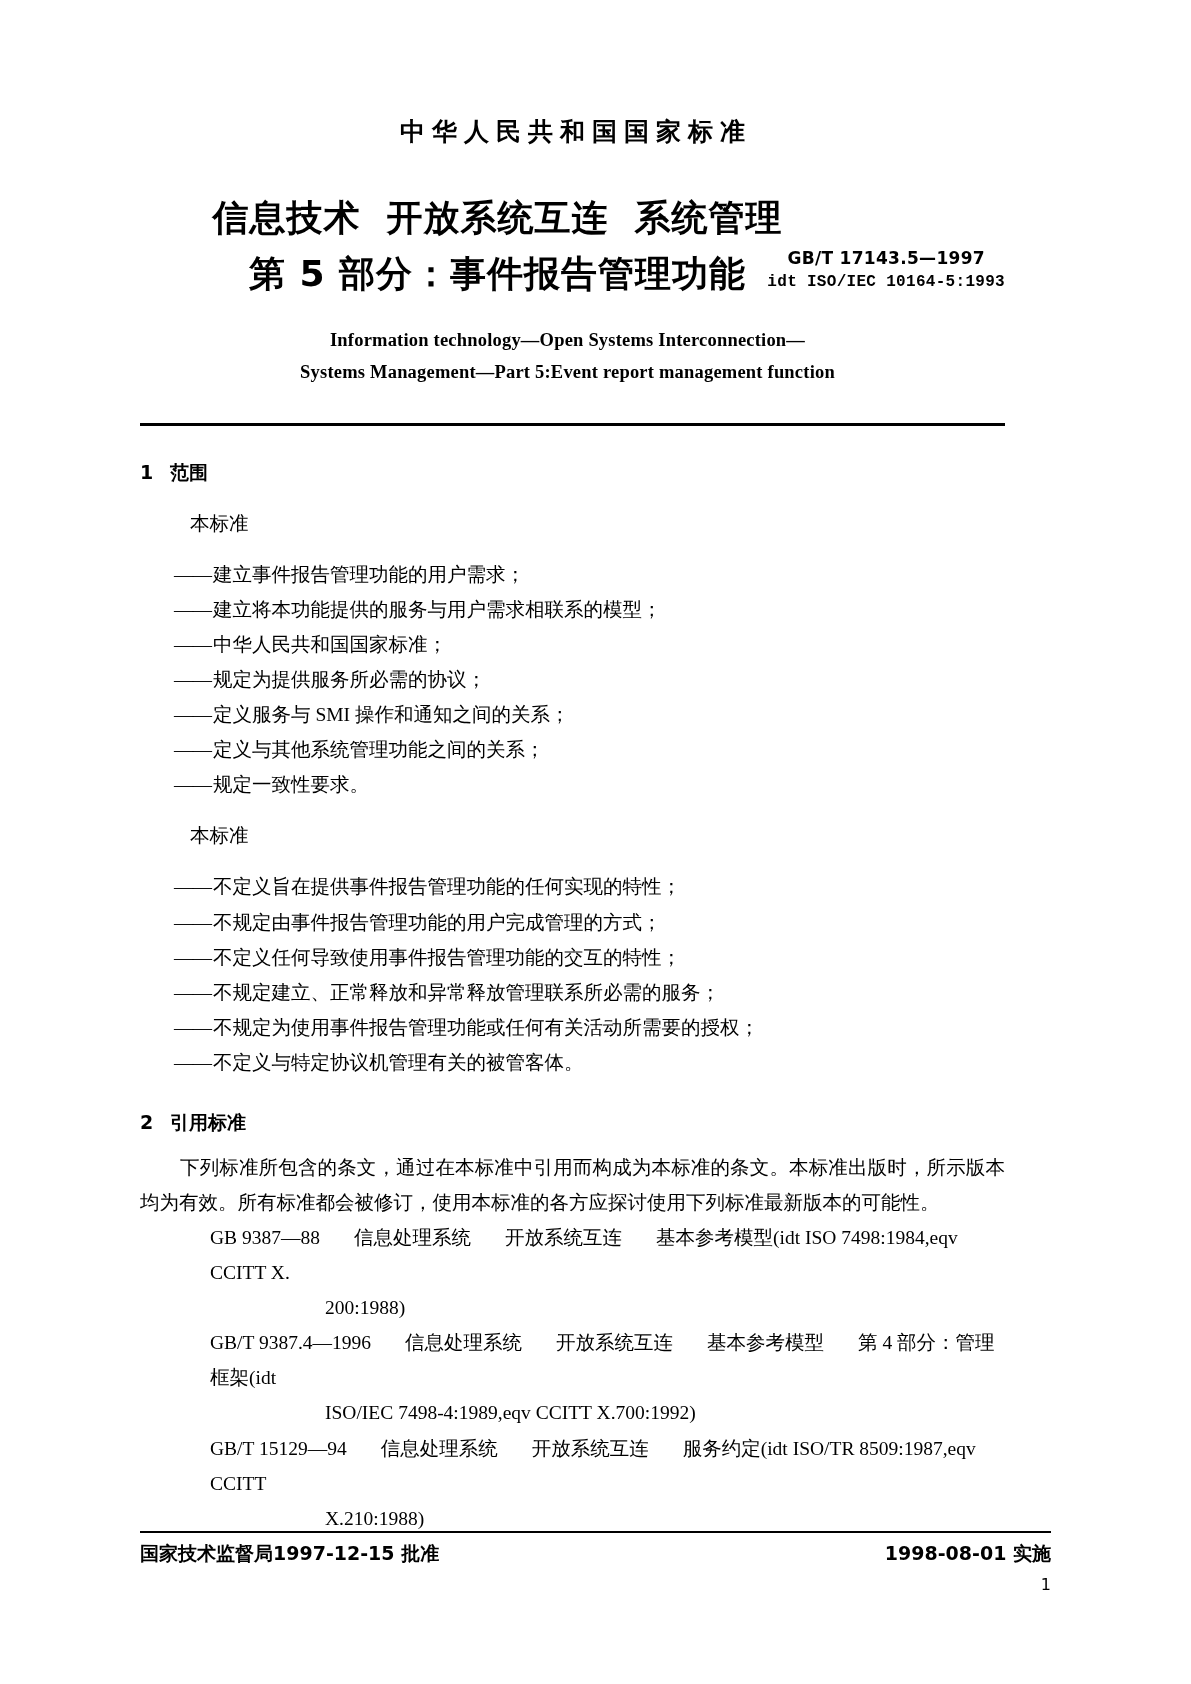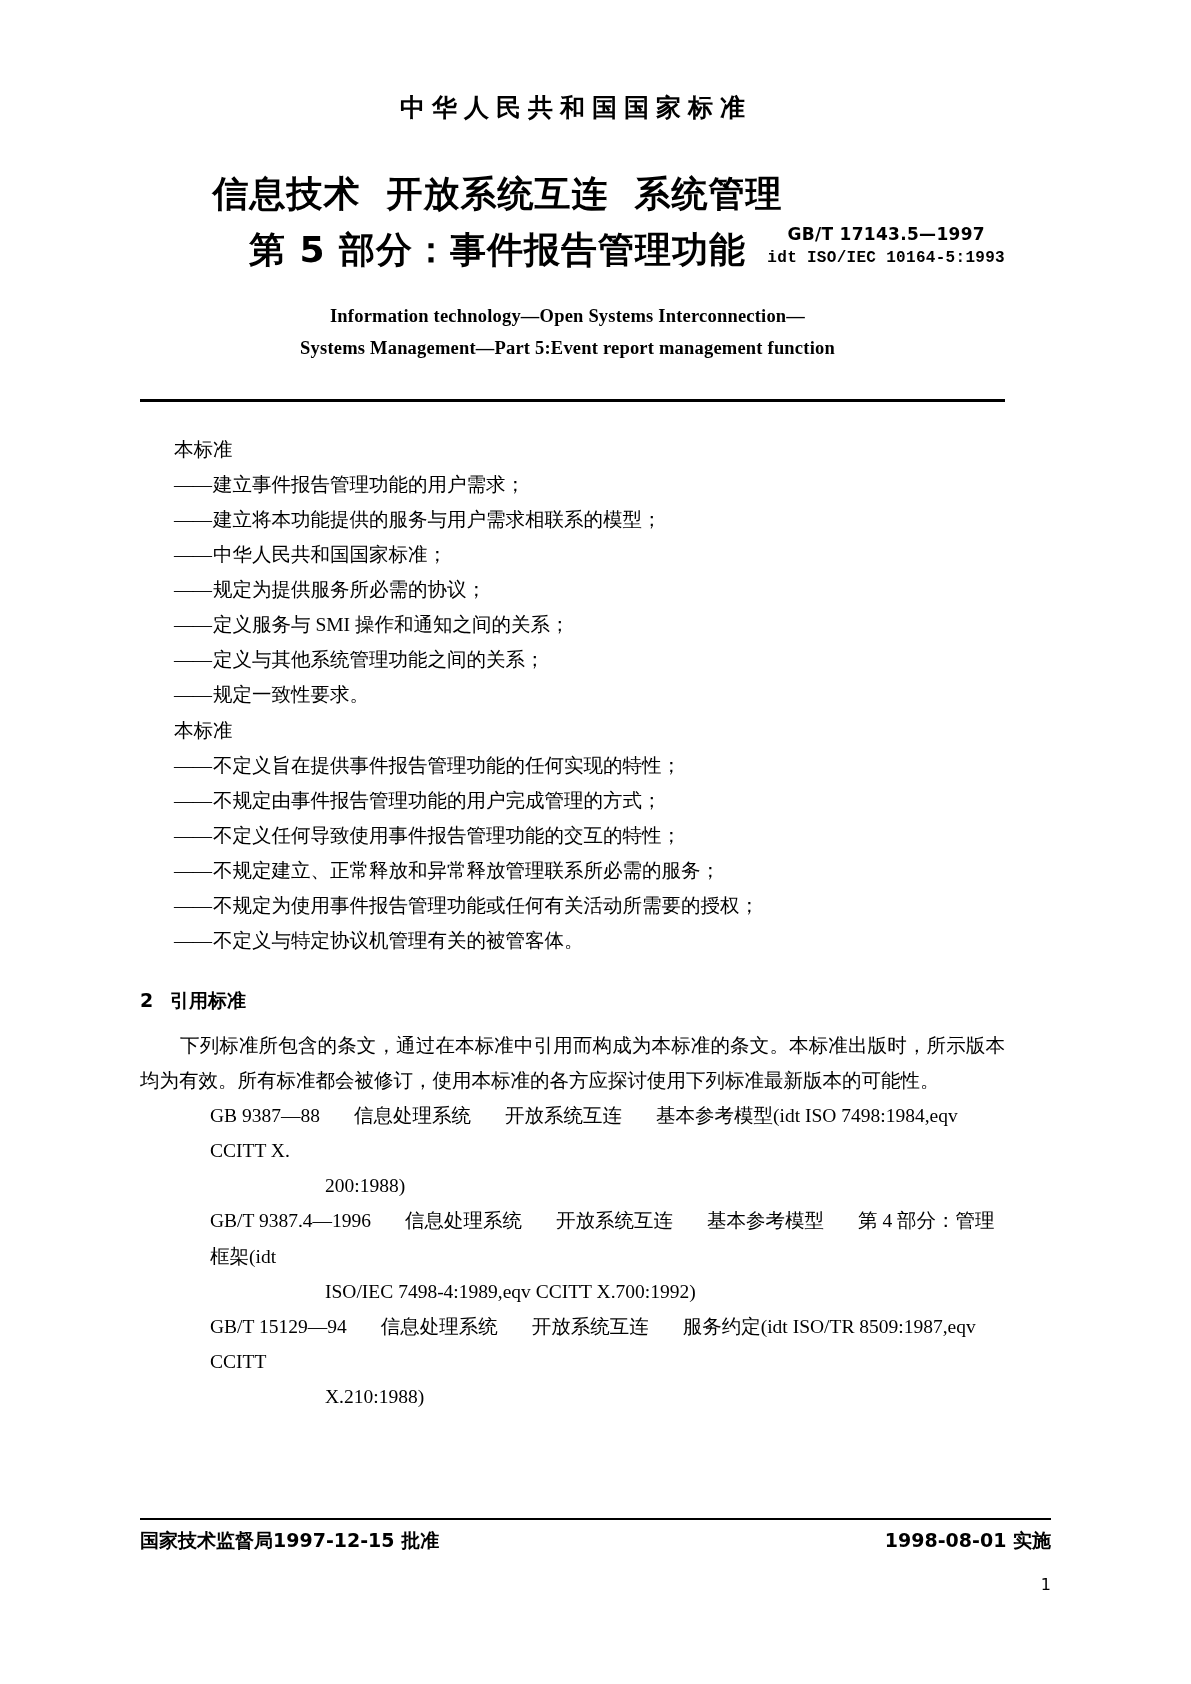--- a/index.html
+++ b/index.html
@@ -19,21 +19,21 @@
   }
   .content {
     position: absolute;
     left: 140px;
     top: 0;
     width: 865px;
   }
 
   
   .national-standard {
-    margin-top: 91px;
+    margin-top: 115px;
     text-align: center;
     font-family: "DejaVu Sans", sans-serif;
     font-weight: bold;
     font-size: 25px;
     letter-spacing: 7px;
     padding-left: 7px;
   }
   .title-wrap {
     position: relative;
     margin-top: 42px;
@@ -99,21 +99,21 @@
     display: inline-block;
     width: 30px;
   }
   p.para {
     margin: 0 0 0 0;
     text-indent: 40px;
     text-align: justify;
     line-height: 1.8;
   }
   p.plain {
-    margin: 0;
+    margin: 16px;
     text-indent: 34px;
     line-height: 1.8;
   }
   ul.dashlist {
     list-style: none;
     margin: 0;
     padding: 0;
   }
   ul.dashlist li {
     margin: 0;
@@ -138,21 +138,21 @@
   .sp-lg {
     display: inline-block;
     width: 34px;
   }
 
   
   .footer {
     position: absolute;
     left: 140px;
     right: 140px;
-    bottom: 130px;
+    bottom: 117px;
   }
   .footer-rule {
     border-top: 2.5px solid #000;
     margin-bottom: 8px;
   }
   .footer-row {
     display: flex;
     justify-content: space-between;
     align-items: baseline;
     font-family: "DejaVu Sans", sans-serif;
@@ -190,20 +190,23 @@
 
     <div class="en-title">
       <div>Information technology—Open Systems Interconnection—</div>
       <div>Systems Management—Part 5:Event report management function</div>
     </div>
 
     <div class="rule"></div>
 
     <div class="body">
 
+      <h2 class="sec">
+        <span class="num">1</span><span>范围</span>
+      </h2>
       <p class="plain">本标准</p>
       <ul class="dashlist">
         <li><span class="dash">——</span><span>建立事件报告管理功能的用户需求；</span></li>
         <li><span class="dash">——</span><span>建立将本功能提供的服务与用户需求相联系的模型；</span></li>
         <li><span class="dash">——</span><span>中华人民共和国国家标准；</span></li>
         <li><span class="dash">——</span><span>规定为提供服务所必需的协议；</span></li>
         <li><span class="dash">——</span><span>定义服务与 SMI 操作和通知之间的关系；</span></li>
         <li><span class="dash">——</span><span>定义与其他系统管理功能之间的关系；</span></li>
         <li><span class="dash">——</span><span>规定一致性要求。</span></li>
       </ul>

